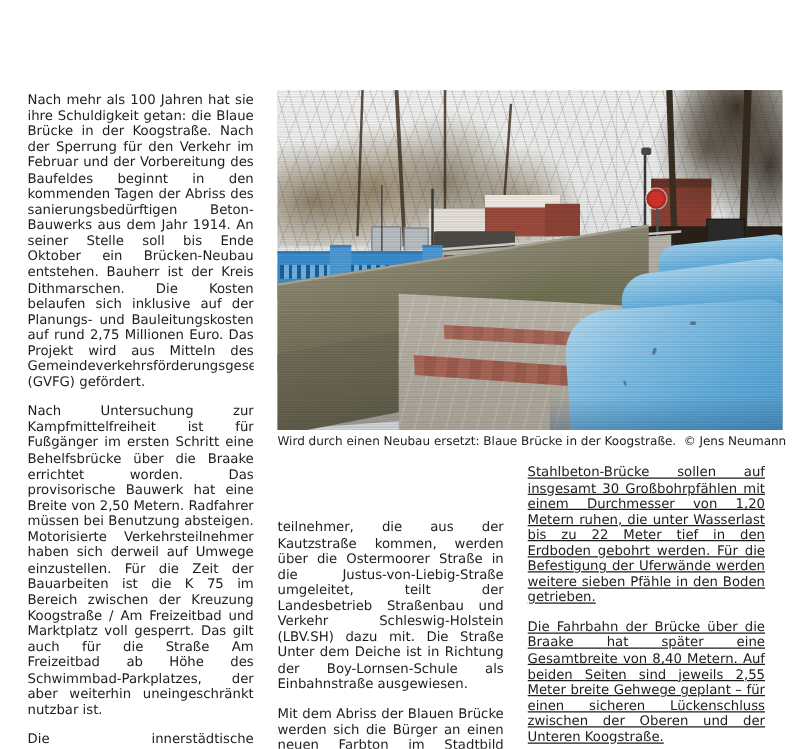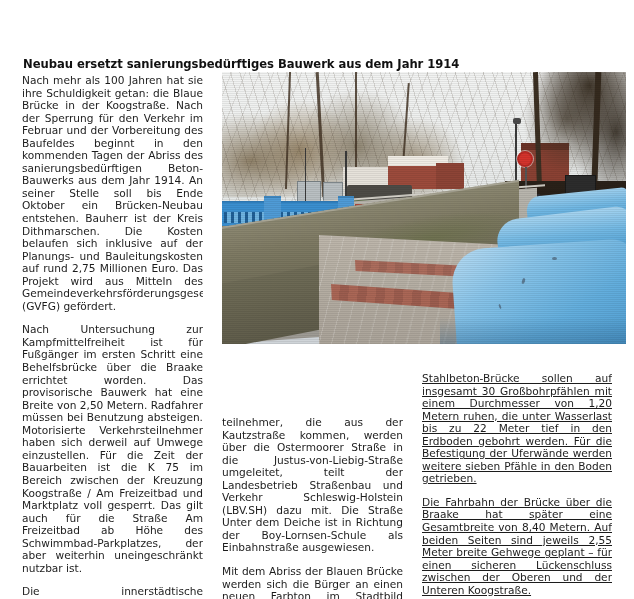--- a/index.html
+++ b/index.html
@@ -217,21 +217,20 @@
     position:absolute;left:222px;top:348px;width:404px;
     font-size:9.6px;line-height:12px;color:#1c1c1c;white-space:nowrap;
   }
   .caption .credit{margin-left:6px;}
 </style>
 </head>
 <body>
 
 <div class="page">
 
-  <h2 class="subhead">Neubau ersetzt sanierungsbedürftiges Bauwerk aus dem Jahr 1914</h2>
 
   <div class="photo-wrap">
     <div class="photo">
       <div class="sky"></div>
       <div class="treeline-l"></div>
       <div class="branches"></div>
       <div class="trunk t1"></div>
       <div class="trunk t2"></div>
       <div class="trunk t3"></div>
       <div class="trunk t4"></div>
@@ -292,20 +291,23 @@
       <div class="rail-near"></div>
       <div class="rail-shadow"></div>
       <div class="speck s1"></div>
       <div class="speck s2"></div>
       <div class="speck s3"></div>
 
       <div class="grain"></div>
     </div>
   </div>
 
+  <div class="caption">
+    <span>Wird durch einen Neubau ersetzt: Blaue Brücke in der Koogstraße.</span><span class="credit">© Jens Neumann</span>
+  </div>
 
   <div class="col" id="col1">
     <p>Nach mehr als 100 Jahren hat sie ihre Schuldigkeit getan: die Blaue Brücke in der Koogstraße. Nach der Sperrung für den Verkehr im Februar und der Vorbereitung des Baufeldes beginnt in den kommenden Tagen der Abriss des sanierungsbedürftigen Beton-Bauwerks aus dem Jahr 1914. An seiner Stelle soll bis Ende Oktober ein Brücken-Neubau entstehen. Bauherr ist der Kreis Dithmarschen. Die Kosten belaufen sich inklusive auf der Planungs- und Bauleitungskosten auf rund 2,75 Millionen Euro. Das Projekt wird aus Mitteln des Gemeindeverkehrsförderungsgesetzes (GVFG) gefördert.</p>
     <p>Nach Untersuchung zur Kampfmittelfreiheit ist für Fußgänger im ersten Schritt eine Behelfsbrücke über die Braake errichtet worden. Das provisorische Bauwerk hat eine Breite von 2,50 Metern. Radfahrer müssen bei Benutzung absteigen. Motorisierte Verkehrsteilnehmer haben sich derweil auf Umwege einzustellen. Für die Zeit der Bauarbeiten ist die K 75 im Bereich zwischen der Kreuzung Koogstraße / Am Freizeitbad und Marktplatz voll gesperrt. Das gilt auch für die Straße Am Freizeitbad ab Höhe des Schwimmbad-Parkplatzes, der aber weiterhin uneingeschränkt nutzbar ist.</p>
     <p>Die innerstädtische Umleitungsstrecke verläuft über die Eddelaker Straße und die Westerbütteler Straße weiter über die Justus-von-Liebig-Straße sowie die Ostermoorer Straße – und umgekehrt. Verkehrs-</p>
   </div>
 
   <div class="col" id="col2">
     <p>teilnehmer, die aus der Kautzstraße kommen, werden über die Ostermoorer Straße in die Justus-von-Liebig-Straße umgeleitet, teilt der Landesbetrieb Straßenbau und Verkehr Schleswig-Holstein (LBV.SH) dazu mit. Die Straße Unter dem Deiche ist in Richtung der Boy-Lornsen-Schule als Einbahnstraße ausgewiesen.</p>
     <p>Mit dem Abriss der Blauen Brücke werden sich die Bürger an einen neuen Farbton im Stadtbild gewöhnen müssen. Denn das Geländer soll passend zu den Masten der Straßenbeleuchtung anthrazit-farben gestaltet werden. Die Widerlager der</p>

